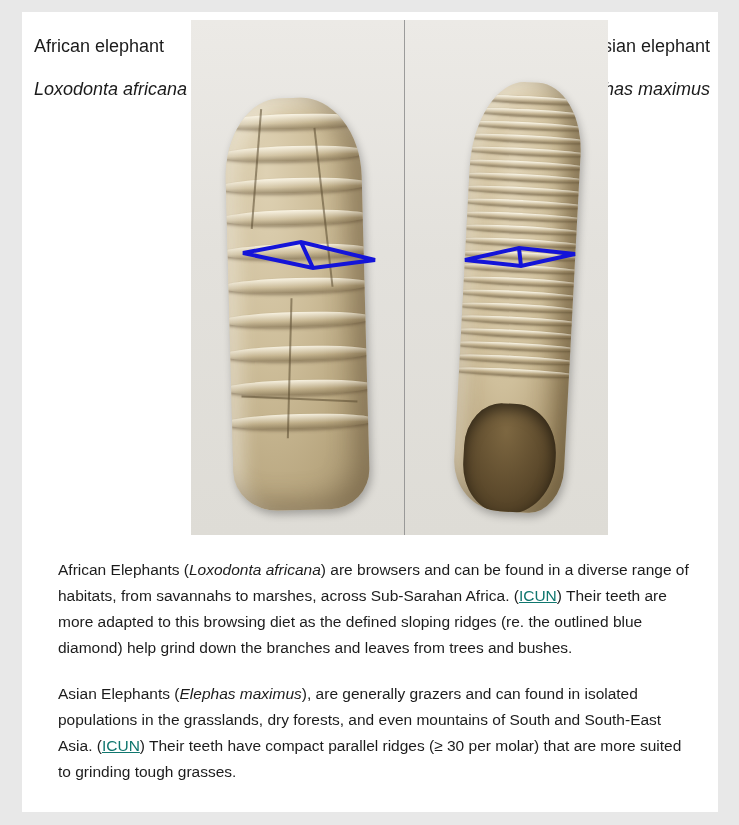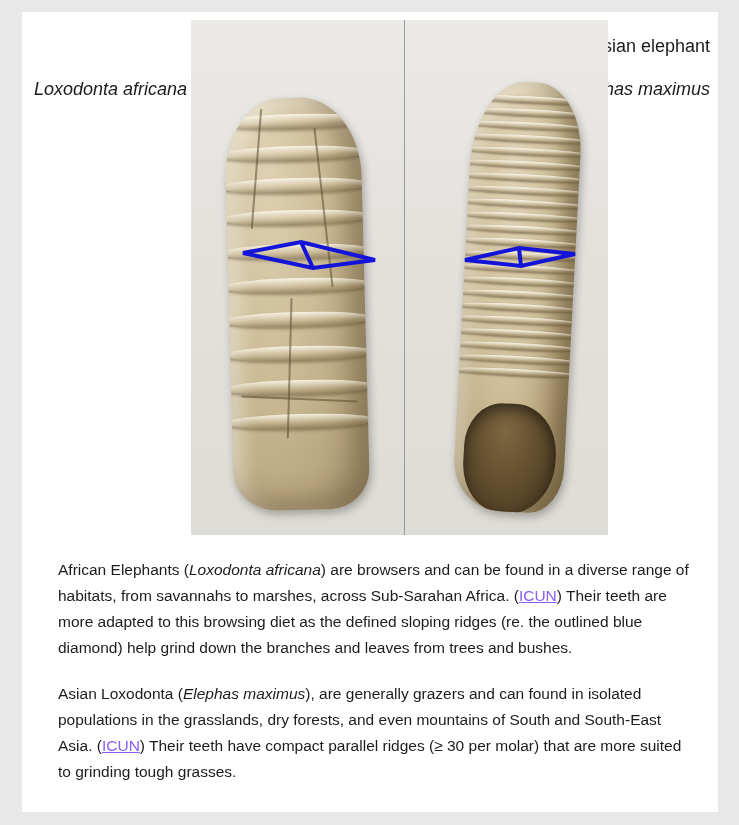--- a/index.html
+++ b/index.html
@@ -143,31 +143,32 @@
     left: 36px;
     top: 545px;
     width: 640px;
     color: #1c1c1c;
     font-size: 15.5px;
     line-height: 26px;
   }
   .caption p { margin: 0 0 20px 0; }
   .caption .sci { font-style: italic; }
   .caption .ref {
-    color: #8b5cf6;
+    color: #0f766e;
     text-align: right;
   }
 </style>
 </head>
 <body>
 
 <div class="page">
 
   <div class="figure">
 
+    <div class="label common lbl-af-common">African elephant</div>
     <div class="label latin lbl-af-latin">Loxodonta africana</div>
 
     <div class="label common lbl-as-common">Asian elephant</div>
     <div class="label latin lbl-as-latin">Elephas maximus</div>
 
     <div class="photo">
       <div class="photo-bg"></div>
       <div class="divider"></div>
 
       <div class="molar-af">
@@ -221,16 +222,16 @@
       <svg class="diamond" style="left:270px;top:218px" width="120" height="40" viewBox="0 0 120 40">
         <polygon points="4,22 58,10 114,16 60,28" fill="none" stroke="#1414d8" stroke-width="4"></polygon>
         <line x1="58" y1="10" x2="60" y2="28" stroke="#1414d8" stroke-width="4"></line>
       </svg>
     </div>
   </div>
 
   <div class="caption">
     <p><span>African Elephants (</span><span class="sci">Loxodonta africana</span><span>) are browsers and can be found in a diverse range of habitats, from savannahs to marshes, across Sub-Sarahan Africa. (</span><a class="ref" href="#">ICUN</a><span>) Their teeth are more adapted to this browsing diet as the defined sloping ridges (re. the outlined blue diamond) help grind down the branches and leaves from trees and bushes.</span></p>
 
-    <p><span>Asian Loxodonta (</span><span class="sci">Elephas maximus</span><span>), are generally grazers and can found in isolated populations in the grasslands, dry forests, and even mountains of South and South-East Asia. (</span><a class="ref" href="#">ICUN</a><span>) Their teeth have compact parallel ridges (≥ 30 per molar) that are more suited to grinding tough grasses.</span></p>
+    <p><span>Asian Elephants (</span><span class="sci">Elephas maximus</span><span>), are generally grazers and can found in isolated populations in the grasslands, dry forests, and even mountains of South and South-East Asia. (</span><a class="ref" href="#">ICUN</a><span>) Their teeth have compact parallel ridges (≥ 30 per molar) that are more suited to grinding tough grasses.</span></p>
   </div>
 
 </div>
 
 </body></html>

